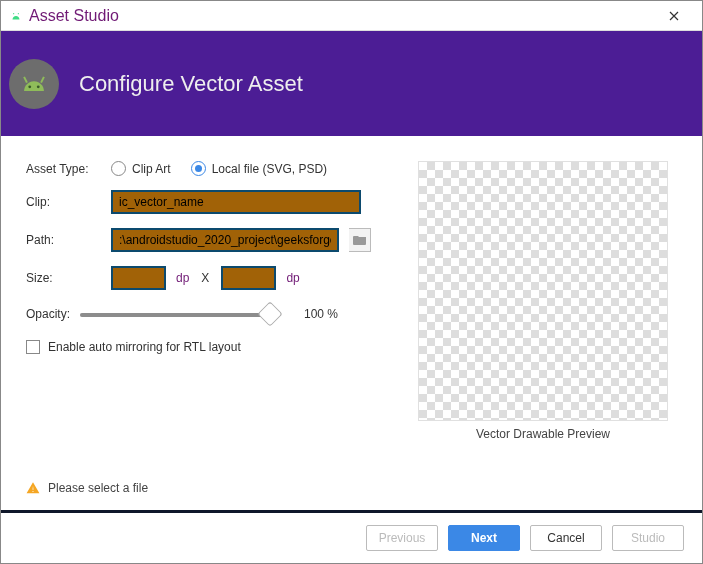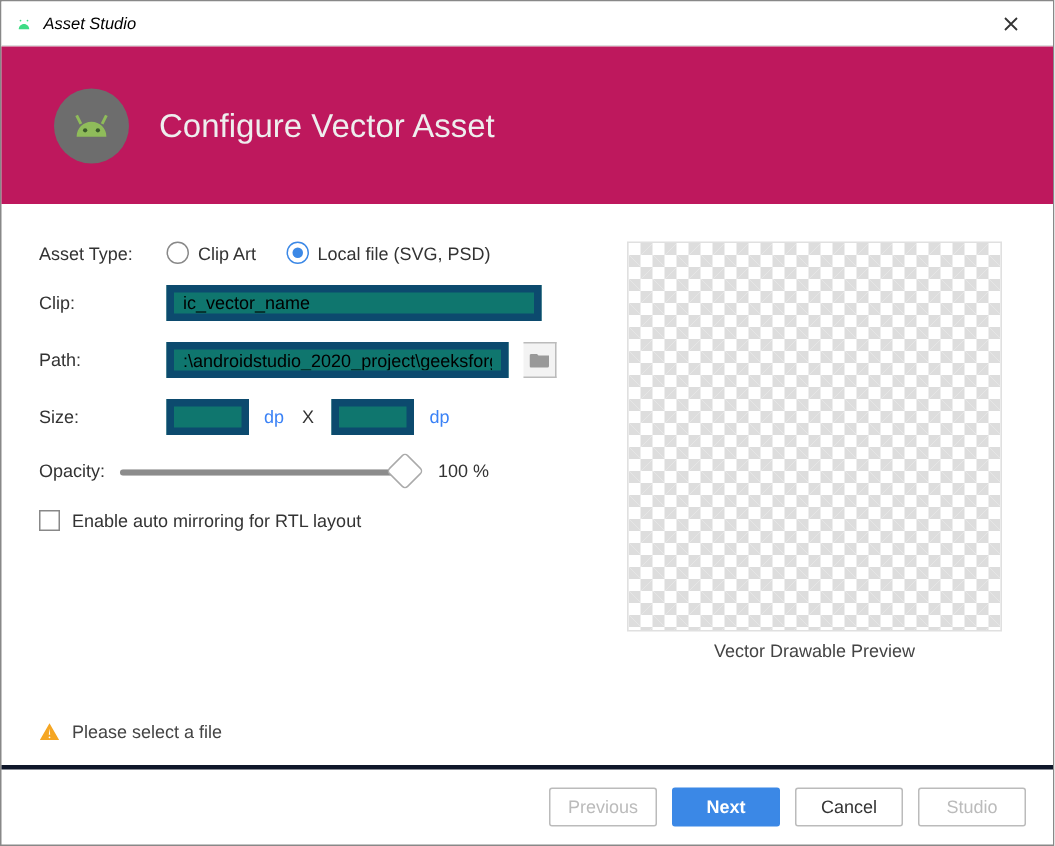--- a/index.html
+++ b/index.html
@@ -1,48 +1,48 @@
 <!DOCTYPE html>
 <html><head>
   <meta charset="utf-8">
   <style>
     * { box-sizing: border-box; margin: 0; padding: 0; }
     body { font-family: "Segoe UI", Arial, sans-serif; font-size: 12px; color: #333; background: #fff; }
     .window { width: 703px; height: 564px; border: 1px solid #888; display: flex; flex-direction: column; }
     .titlebar { height: 30px; background: #fff; border-bottom: 1px solid #ddd; display: flex; align-items: center; padding: 0 8px; }
     .titlebar .android-icon { width: 14px; height: 14px; margin-right: 6px; }
-    .titlebar .title { flex: 1; font-size: 11px; color: #000000; font-style: italic; }
+    .titlebar .title { flex: 1; font-size: 16px; color: #701a75; }
     .titlebar .close { width: 40px; height: 28px; display: flex; align-items: center; justify-content: center; cursor: pointer; }
     .titlebar .close svg { width: 10px; height: 10px; }
-    .header { background: #be185d; height: 105px; display: flex; align-items: center; padding: 0 35px; gap: 20px; }
+    .header { background: #4c1d95; height: 105px; display: flex; align-items: center; padding: 0 8px; gap: 20px; }
     .logo-circle { width: 50px; height: 50px; border-radius: 50%; background: #6d6d6d; display: flex; align-items: center; justify-content: center; }
     .logo-circle svg { width: 34px; height: 34px; }
     .header-title { color: #eee; font-size: 22px; font-weight: 400; }
     .content { flex: 1; display: flex; padding: 25px 25px 10px 25px; }
     .left-col { flex: 1; display: flex; flex-direction: column; gap: 14px; }
     .form-row { display: flex; align-items: center; gap: 10px; }
     .form-row label.fld { width: 75px; font-size: 12px; color: #333; }
     .radio-group { display: flex; align-items: center; gap: 20px; }
     .radio-item { display: flex; align-items: center; gap: 6px; cursor: pointer; }
     .radio { width: 15px; height: 15px; border: 1px solid #888; border-radius: 50%; display: inline-flex; align-items: center; justify-content: center; }
     .radio.selected { border-color: #3b88e6; }
     .radio.selected::after { content: ""; width: 7px; height: 7px; background: #3b88e6; border-radius: 50%; }
-    .text-input { height: 24px; border: 5px solid #0c4a6e; padding: 0 6px; font-size: 12px; background: #0f766e; }
+    .text-input { height: 24px; border: 2px solid #0c4a6e; padding: 0 6px; font-size: 12px; background: #a16207; }
     .name-input { width: 250px; }
     .path-row .text-input { width: 228px; }
     .path-row .browse { width: 22px; height: 24px; border: 1px solid #bbb; border-left: none; display: flex; align-items: center; justify-content: center; background: #f3f3f3; cursor: pointer; }
     .size-input { width: 55px; text-align: center; }
     .size-sep { color: #333; font-size: 12px; margin: 0 2px; }
-    .unit { font-size: 12px; color: #3b82f6; }
+    .unit { font-size: 12px; color: #701a75; }
     .opacity-row { display: flex; align-items: center; gap: 10px; }
     .slider-wrap { width: 190px; height: 20px; position: relative; }
     .slider-track { position: absolute; left: 0; right: 0; top: 9px; height: 4px; background: #ddd; border-radius: 2px; }
     .slider-fill { position: absolute; left: 0; top: 9px; height: 4px; background: #8c8c8c; border-radius: 2px; width: 100%; }
     .slider-thumb { position: absolute; right: -9px; top: 1px; width: 18px; height: 18px; background: #fff; border: 1px solid #aaa; border-radius: 3px; transform: rotate(45deg); }
-    .opacity-val { font-size: 12px; color: #333; margin-left: 12px; }
+    .opacity-val { font-size: 12px; color: #333; margin-left: 24px; }
     .checkbox-row { display: flex; align-items: center; gap: 8px; margin-top: 2px; }
     .checkbox { width: 14px; height: 14px; border: 1px solid #888; background: #fff; cursor: pointer; }
     .right-col { width: 268px; display: flex; flex-direction: column; align-items: center; }
     .preview-box { width: 250px; height: 260px; background-image:
       linear-gradient(45deg, #ddd 25%, transparent 25%),
       linear-gradient(-45deg, #ddd 25%, transparent 25%),
       linear-gradient(45deg, transparent 75%, #ddd 75%),
       linear-gradient(-45deg, transparent 75%, #ddd 75%);
       background-size: 16px 16px;
       background-position: 0 0, 0 8px, 8px -8px, -8px 0;

